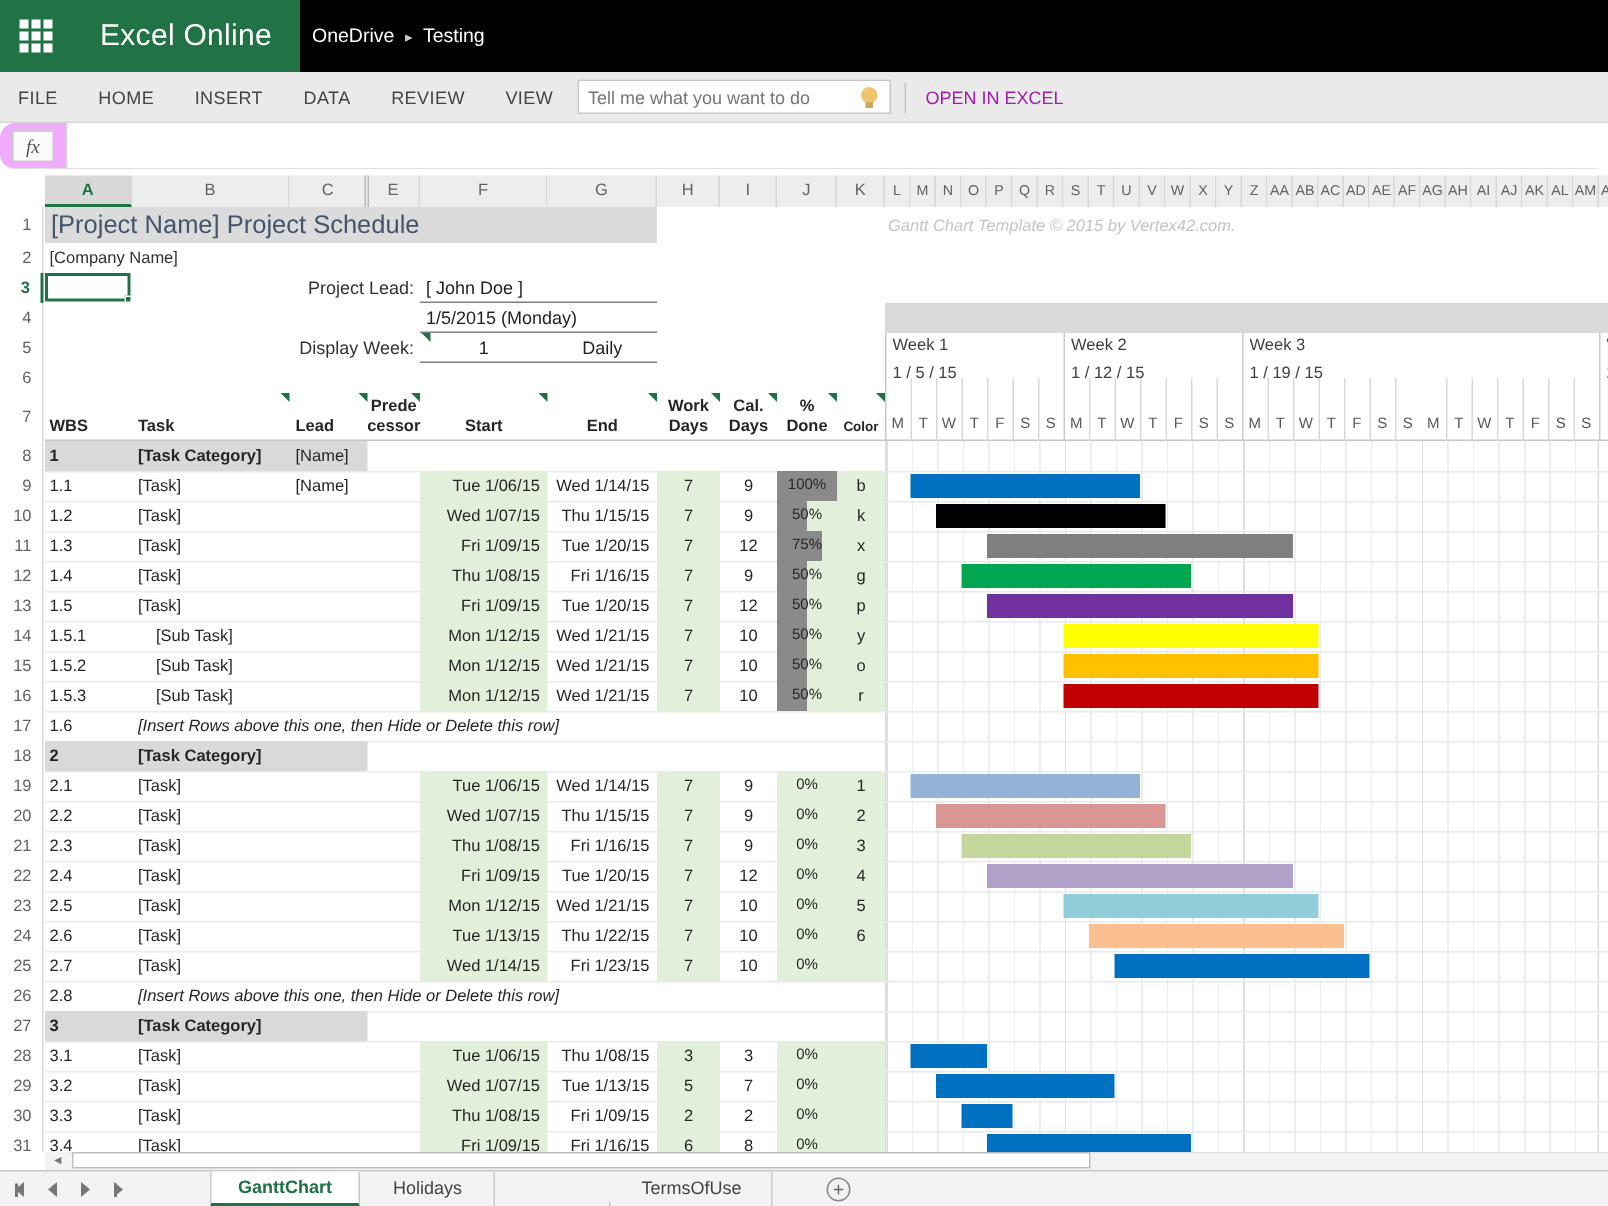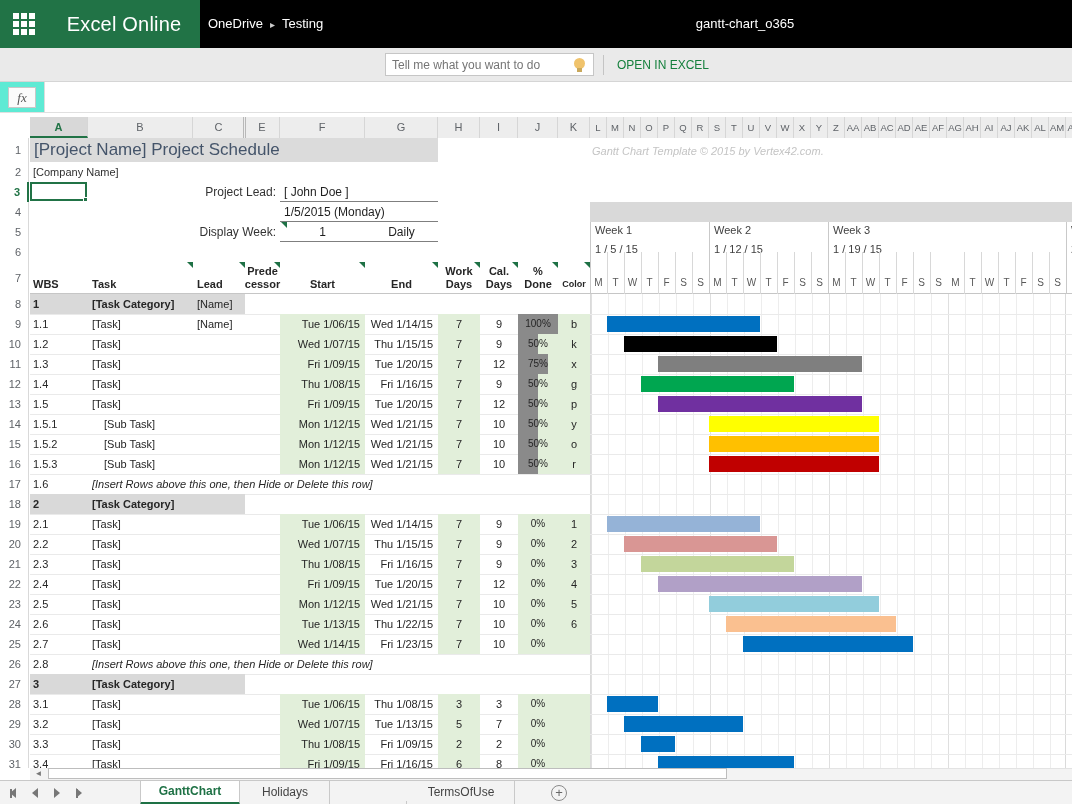--- a/index.html
+++ b/index.html
@@ -20,24 +20,24 @@
   
   .ribbon { position:absolute; left:0; top:48px; width:1072px; height:34px; background:#EAEAEA; border-bottom:1px solid #D5D5D5; }
   .rtabs { position:absolute; left:12px; top:0; height:34px; display:flex; gap:27px; align-items:center; }
   .rtab { font-size:12px; color:#444; letter-spacing:.3px; cursor:pointer; }
   .tellme { position:absolute; left:385px; top:5px; width:209px; height:23px; background:#fff; border:1px solid #C6C6C6; }
   .tellme input { position:absolute; left:6px; top:0; width:170px; height:21px; border:none; outline:none; font-size:12px; color:#555; font-family:"Liberation Sans",sans-serif; background:transparent; }
   .bulb { position:absolute; right:8px; top:4px; width:11px; height:14px; }
   .bulb .g { position:absolute; left:0; top:0; width:11px; height:11px; border-radius:50%; background:#F0C36C; }
   .bulb .b { position:absolute; left:3px; top:10px; width:5px; height:4px; background:#C9A85B; }
   .rdivider { position:absolute; left:603px; top:7px; width:1px; height:20px; background:#C4C4C4; }
-  .openexcel { position:absolute; left:617px; top:0; height:34px; line-height:34px; font-size:12px; color:#15803d; cursor:pointer; }
+  .openexcel { position:absolute; left:617px; top:0; height:34px; line-height:34px; font-size:12px; color:#a21caf; cursor:pointer; }
 
   
-  .fbar { position:absolute; left:0; top:82px; width:1072px; height:31px; background:#5eead4; border-bottom:1px solid #E0E0E0; }
+  .fbar { position:absolute; left:0; top:82px; width:1072px; height:31px; background:#f0abfc; border-bottom:1px solid #E0E0E0;border-radius:10px; }
   .fxbox { position:absolute; left:8px; top:5px; width:28px; height:21px; border:1px solid #C8C8C8; background:#FBFBFB; text-align:center; line-height:19px; font-family:"Liberation Serif",serif; font-style:italic; font-size:13px; color:#555; cursor:pointer; }
   .finput { position:absolute; left:44px; top:0; width:1028px; height:30px; border:none; border-left:1px solid #DCDCDC; outline:none; font-size:12px; padding-left:6px; font-family:"Liberation Sans",sans-serif; }
 
   
   .grid { position:absolute; left:0; top:113px; width:1072px; height:655px; overflow:hidden; background:#fff; }
   .colhdr { position:absolute; top:4px; height:21px; background:#EDEDED; border-right:1px solid #D6D6D6; text-align:center; font-size:11px; color:#5F6368; line-height:21px; cursor:pointer; overflow:hidden; }
   .colhdr.sel { background:#D8D8D8; color:#217346; border-bottom:2px solid #217346; font-weight:bold; }
   .hiddencol { position:absolute; top:4px; height:21px; width:3px; border-left:1px solid #B8B8B8; border-right:1px solid #B8B8B8; background:#EDEDED; }
   .rowhdr { position:absolute; left:0; width:29px; background:#FFFFFF; border-right:1px solid #D9D9D9; text-align:right; padding-right:7px; font-size:11px; color:#5F6368; cursor:pointer; }
   .rowhdr.sel { color:#217346; font-weight:bold; border-right:2px solid #217346; }
@@ -113,24 +113,31 @@
           <i></i>
           <i></i>
           <i></i>
           <i></i>
       </div>
       <div class="brandtext">Excel Online</div>
     </div>
     <div class="crumbs">
       <span>OneDrive</span><span class="sep">▸</span><span>Testing</span>
     </div>
-    <div class="doctitle">gantt-chart_o365</div>
   </div>
 
   <div class="ribbon">
+    <div class="rtabs">
+      <span class="rtab">FILE</span>
+      <span class="rtab">HOME</span>
+      <span class="rtab">INSERT</span>
+      <span class="rtab">DATA</span>
+      <span class="rtab">REVIEW</span>
+      <span class="rtab">VIEW</span>
+    </div>
     <div class="tellme">
       <input placeholder="Tell me what you want to do" style="">
       <span class="bulb">
           <span class="g"></span>
           <span class="b"></span>
         </span>
     </div>
     <div class="rdivider"></div>
     <div class="openexcel">OPEN IN EXCEL</div>
   </div>

